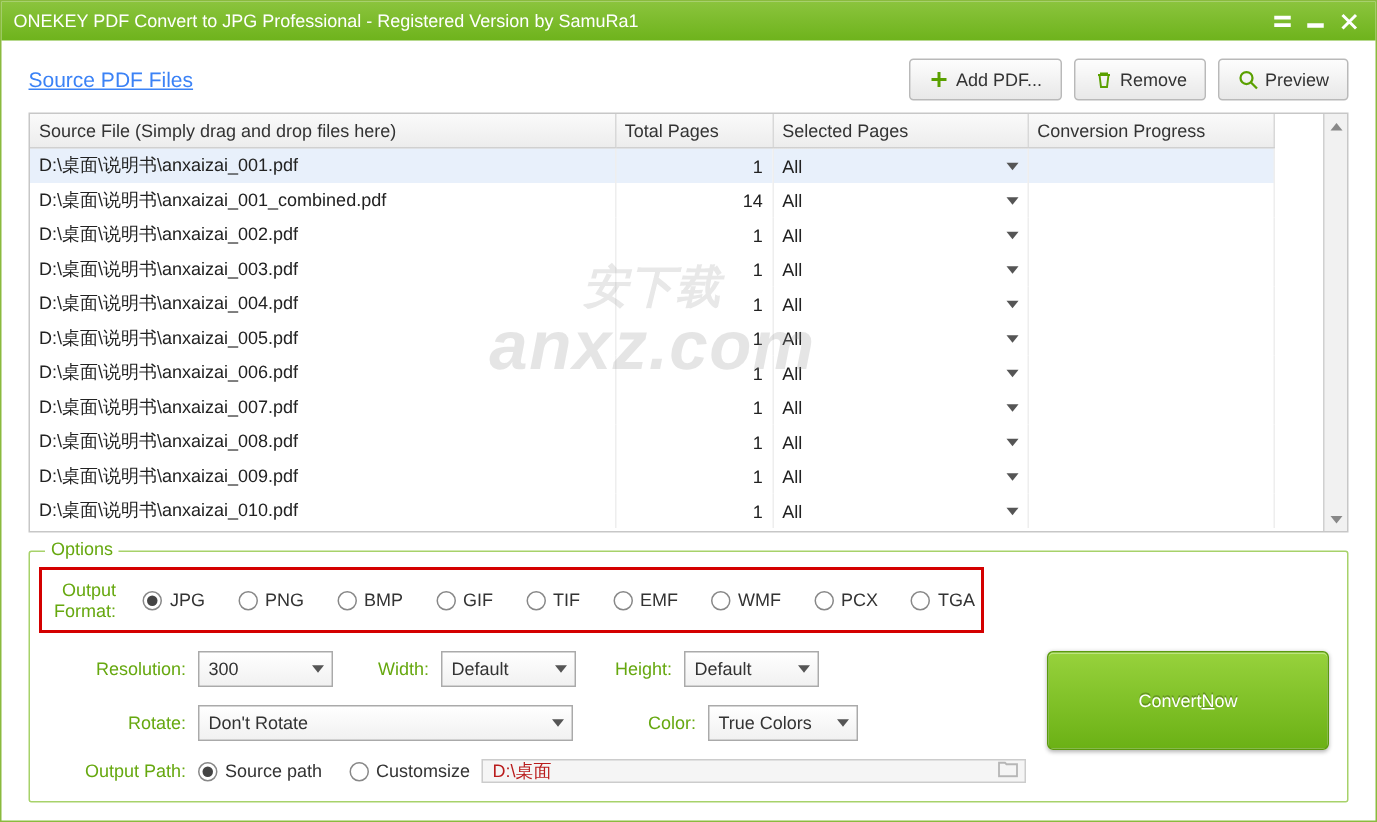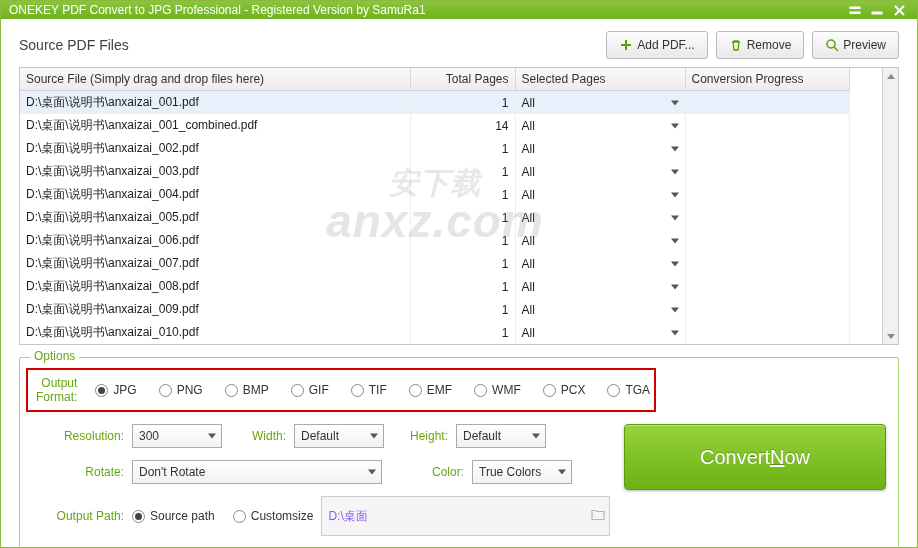--- a/index.html
+++ b/index.html
@@ -4,29 +4,29 @@
 <style>
 * { box-sizing: border-box; margin: 0; padding: 0; font-family: "Microsoft YaHei", Tahoma, sans-serif; }
 body { background: #e8e8e8; }
 .window { width: 918px; height: 548px; background: #fff; border: 1px solid #8aba3e; display: flex; flex-direction: column; }
 .titlebar { height: 26px; background: linear-gradient(#8bc43d, #6eb31c); display: flex; align-items: center; padding: 0 8px; color: #fff; font-size: 12px; }
 .titlebar .title { flex: 1; }
 .titlebar .ctrl { width: 20px; height: 18px; display: flex; align-items: center; justify-content: center; cursor: pointer; margin-left: 2px; }
 .titlebar .ctrl svg { fill: #fff; stroke: #fff; }
 .content { flex: 1; padding: 12px 18px; display: flex; flex-direction: column; }
 .section-header { display: flex; align-items: center; margin-bottom: 8px; }
-.section-title { color: #404040; font-size: 14px; flex: 1; }
+.section-title { color: #3b82f6; font-size: 14px; flex: 1; text-decoration: underline; }
 .btn-row { display: flex; gap: 8px; }
 .btn { display: flex; align-items: center; gap: 4px; height: 28px; padding: 0 12px; border: 1px solid #b9b9b9; background: linear-gradient(#fdfdfd, #e8e8e8); border-radius: 3px; font-size: 12px; color: #333; cursor: pointer; }
 .btn .icon { width: 14px; height: 14px; display: inline-flex; align-items: center; justify-content: center; }
 .table-wrap { flex: 1; border: 1px solid #c7c7c7; position: relative; display: flex; overflow: hidden; gap: 32px; }
 table { border-collapse: collapse; width: 100%; font-size: 12px; }
 .thead { background: linear-gradient(#fafafa, #ececec); }
 th { text-align: left; font-weight: normal; padding: 4px 6px; border-right: 1px solid #d8d8d8; border-bottom: 1px solid #d0d0d0; color: #333; height: 22px; }
-th.right { text-align: right; }
+th.right { text-align: left; }
 td { padding: 3px 6px; border-right: 1px solid #eee; color: #222; height: 21px; }
 td.num { text-align: right; }
 tbody tr:first-child { background: #e8f0fb; }
 .sel-cell { position: relative; }
 .sel-cell .caret { position: absolute; right: 6px; top: 50%; transform: translateY(-50%); border-left: 4px solid transparent; border-right: 4px solid transparent; border-top: 5px solid #555; }
 .vscroll { width: 16px; background: #f1f1f1; border-left: 1px solid #d0d0d0; position: relative; }
 .vscroll .up, .vscroll .dn { height: 16px; display: flex; align-items: center; justify-content: center; }
 .vscroll .track { position: absolute; top: 16px; bottom: 16px; left: 0; right: 0; }
 .vscroll .up { position: absolute; top: 0; left: 0; right: 0; }
 .vscroll .dn { position: absolute; bottom: 0; left: 0; right: 0; }
@@ -42,25 +42,25 @@
 .radio-item { display: flex; align-items: center; gap: 5px; color: #333; }
 .radio { width: 13px; height: 13px; border: 1px solid #888; border-radius: 50%; display: inline-flex; align-items: center; justify-content: center; background: #fff; }
 .radio.checked::after { content: ""; width: 7px; height: 7px; background: #444; border-radius: 50%; }
 .highlight-box { border: 2px solid #d40000; padding: 6px 8px; margin-left: -6px; display: flex; align-items: center; flex: 1; max-width: 630px; }
 .highlight-box .opt-label { width: auto; margin-right: 10px; }
 .combo { display: inline-flex; align-items: center; height: 24px; border: 1px solid #aaa; background: linear-gradient(#fff, #f1f1f1); padding: 0 18px 0 6px; position: relative; font-size: 12px; min-width: 90px; color: #333; }
 .combo .cb-caret { position: absolute; right: 5px; top: 50%; transform: translateY(-50%); border-left: 4px solid transparent; border-right: 4px solid transparent; border-top: 5px solid #555; }
 .combo.wide { min-width: 250px; }
 .bottom-row { display: flex; align-items: stretch; gap: 14px; }
 .bottom-left { flex: 1; }
-.btn-convert { width: 262px; height: 66px; background: linear-gradient(#97d23c, #6bb115); border: 1px solid #5a9a0d; border-radius: 4px; color: #fff; font-size: 20px; display: flex; align-items: center; justify-content: center; cursor: pointer; box-shadow: inset 0 1px 0 #bde67d, 0 1px 3px rgba(0,0,0,.3); text-shadow: 0 -1px 0 rgba(0,0,0,.25); }
+.btn-convert { width: 188px; height: 66px; background: linear-gradient(#97d23c, #6bb115); border: 1px solid #5a9a0d; border-radius: 4px; color: #fff; font-size: 12px; display: flex; align-items: center; justify-content: center; cursor: pointer; box-shadow: inset 0 1px 0 #bde67d, 0 1px 3px rgba(0,0,0,.3); text-shadow: 0 -1px 0 rgba(0,0,0,.25); }
 .btn-convert .underline { text-decoration: underline; }
 .path-row { display: flex; align-items: center; }
 .path-radio-group { display: flex; gap: 18px; margin-right: 8px; }
-.path-input { flex: 1; height: 40px; border: 1px solid #ccc; background: #f5f5f5; color: #8b5cf6; padding: 0 28px 0 6px; font-size: 12px; position: relative; display: flex; align-items: center; }
+.path-input { flex: 1; height: 16px; border: 1px solid #ccc; background: #f5f5f5; color: #b91c1c; padding: 0 28px 0 6px; font-size: 12px; position: relative; display: flex; align-items: center; }
 .path-input .folder-icon { position: absolute; right: 4px; top: 50%; transform: translateY(-50%); color: #b6b6b6; }
 .watermark { position: absolute; top: 50%; left: 50%; transform: translate(-50%, -50%); font-size: 46px; color: rgba(150,150,150,.25); font-weight: bold; pointer-events: none; font-style: italic; letter-spacing: 1px; text-align: center; line-height: 1; }
 .watermark .wm-top { font-size: 30px; display: block; opacity: .9; }
 </style>
 </head>
 <body>
 
 <div class="window">
   <div class="titlebar">
     <span class="title">ONEKEY PDF Convert to JPG Professional - Registered Version by SamuRa1</span>

